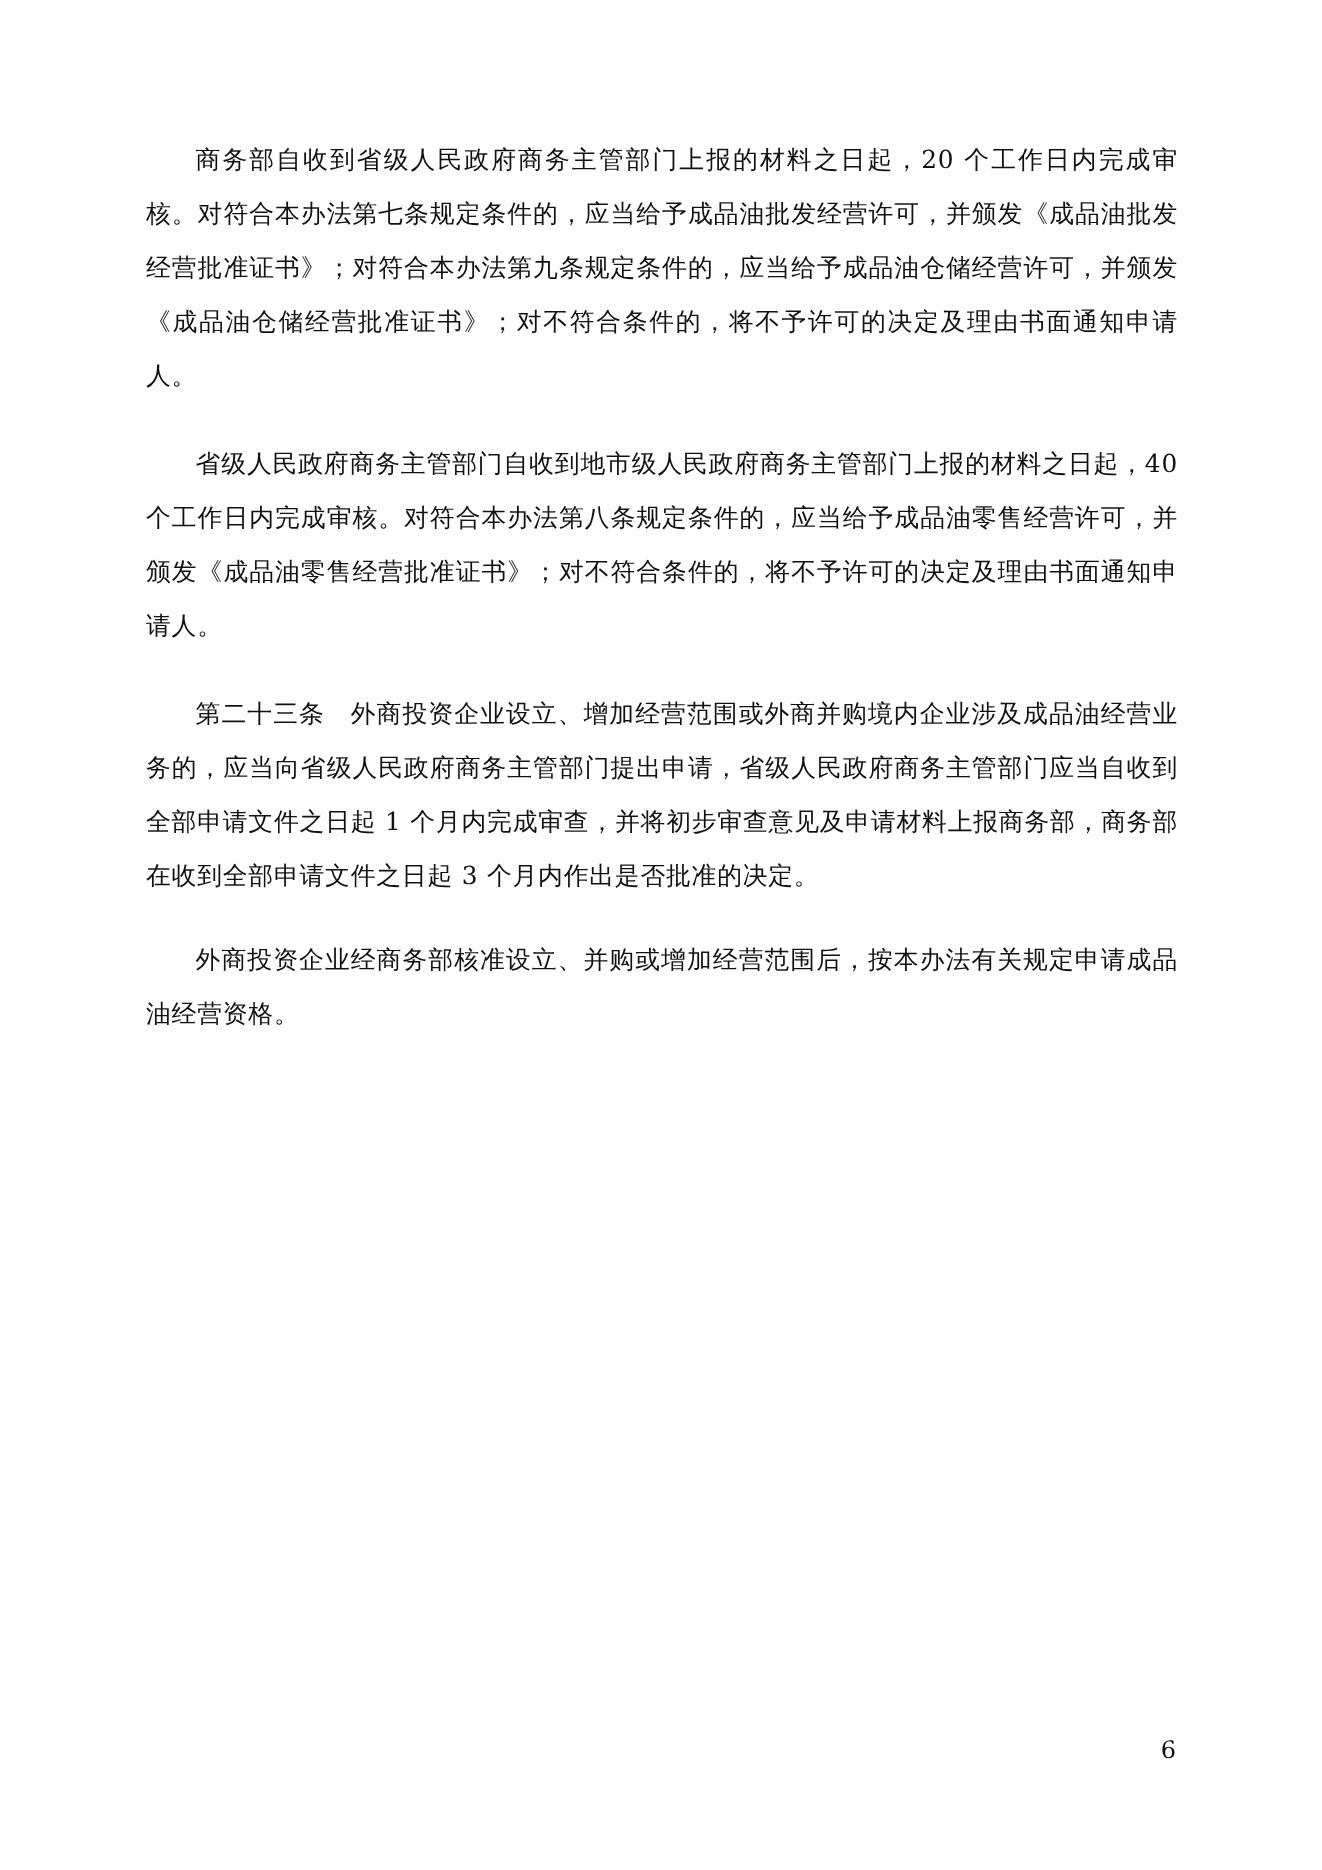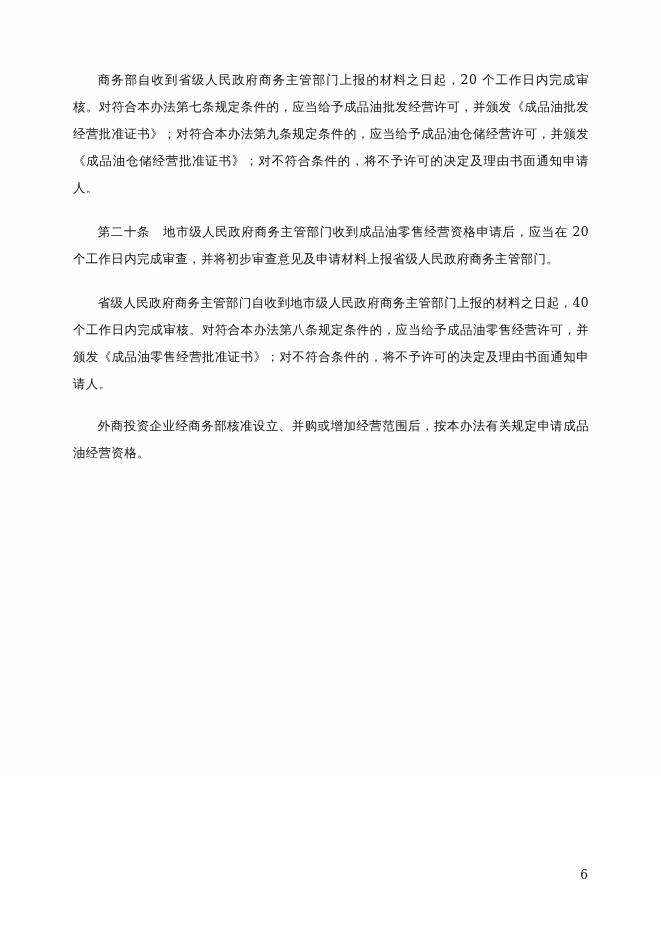--- a/index.html
+++ b/index.html
@@ -51,18 +51,18 @@
     font-family: "DejaVu Serif", "Liberation Serif", serif;
     color: #111111;
   }
 </style>
 </head>
 <body>
 
 <div class="page">
   <div class="content">
     <p class="para">商务部自收到省级人民政府商务主管部门上报的材料之日起，20 个工作日内完成审核。对符合本办法第七条规定条件的，应当给予成品油批发经营许可，并颁发《成品油批发经营批准证书》；对符合本办法第九条规定条件的，应当给予成品油仓储经营许可，并颁发《成品油仓储经营批准证书》；对不符合条件的，将不予许可的决定及理由书面通知申请人。</p>
-    <p class="para">第二十条　地市级人民政府商务主管部门收到成品油零售经营资格申请后，应当在 20 个工作日内完成审查，并将初步审查意见及申请材料上报省级人民政府商务主管部门。</p>
     <p class="para">省级人民政府商务主管部门自收到地市级人民政府商务主管部门上报的材料之日起，40 个工作日内完成审核。对符合本办法第八条规定条件的，应当给予成品油零售经营许可，并颁发《成品油零售经营批准证书》；对不符合条件的，将不予许可的决定及理由书面通知申请人。</p>
+    <p class="para">第二十三条　外商投资企业设立、增加经营范围或外商并购境内企业涉及成品油经营业务的，应当向省级人民政府商务主管部门提出申请，省级人民政府商务主管部门应当自收到全部申请文件之日起 1 个月内完成审查，并将初步审查意见及申请材料上报商务部，商务部在收到全部申请文件之日起 3 个月内作出是否批准的决定。</p>
     <p class="para">外商投资企业经商务部核准设立、并购或增加经营范围后，按本办法有关规定申请成品油经营资格。</p>
   </div>
   <div class="page-number">6</div>
 </div>
 
 </body></html>

